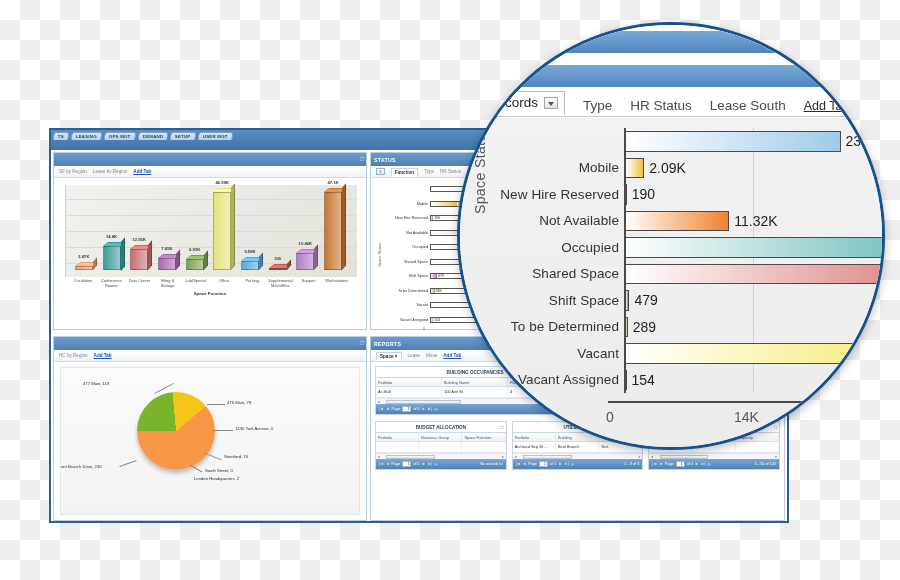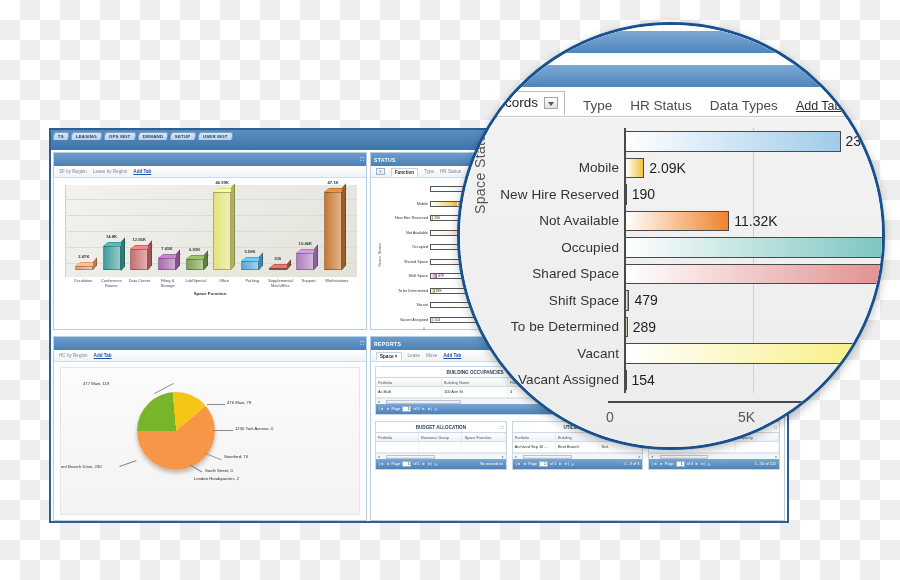--- a/index.html
+++ b/index.html
@@ -670,21 +670,21 @@
   <div class="mag-bar-a"></div>
   <div class="mag-bar-b"></div>
 
   <div class="mag-tabstrip">
     <span class="mt-active">
       <span>records</span>
       <span class="caret"></span>
     </span>
     <span>Type</span>
     <span>HR Status</span>
-    <span>Data Types</span>
+    <span>Lease South</span>
     <span class="mt-link">Add Tab</span>
   </div>
 
   <div class="mag-chart">
     <div class="mag-plot-wrap">
       <div class="mag-ytitle">Space Status</div>
       <div class="mag-rows" id="mag-rows">
           <div class="mag-row">
             <div class="mag-cat"></div>
             <div class="mag-track">
@@ -791,18 +791,18 @@
               <div class="mag-bar" style="width:0.5499999999999999%;background:linear-gradient(90deg,#ffffff 0%,#7aa8d4 100%)"></div>
               <div class="mag-bval" style="left:calc(0.5499999999999999% + 1px)">154</div>
             </div>
           </div>
         </div>
     </div>
     <div class="mag-xaxis">
       <div class="mag-xline"></div>
       <div id="mag-xticks">
           <span class="mag-xtick" style="left: 150px;">0</span>
-          <span class="mag-xtick" style="left: 286.5px;">5K</span>
+          <span class="mag-xtick" style="left: 286.5px;">14K</span>
           <span class="mag-xtick" style="left: 423px;">28K</span>
         </div>
     </div>
   </div>
 </div>
 
 </body></html>

